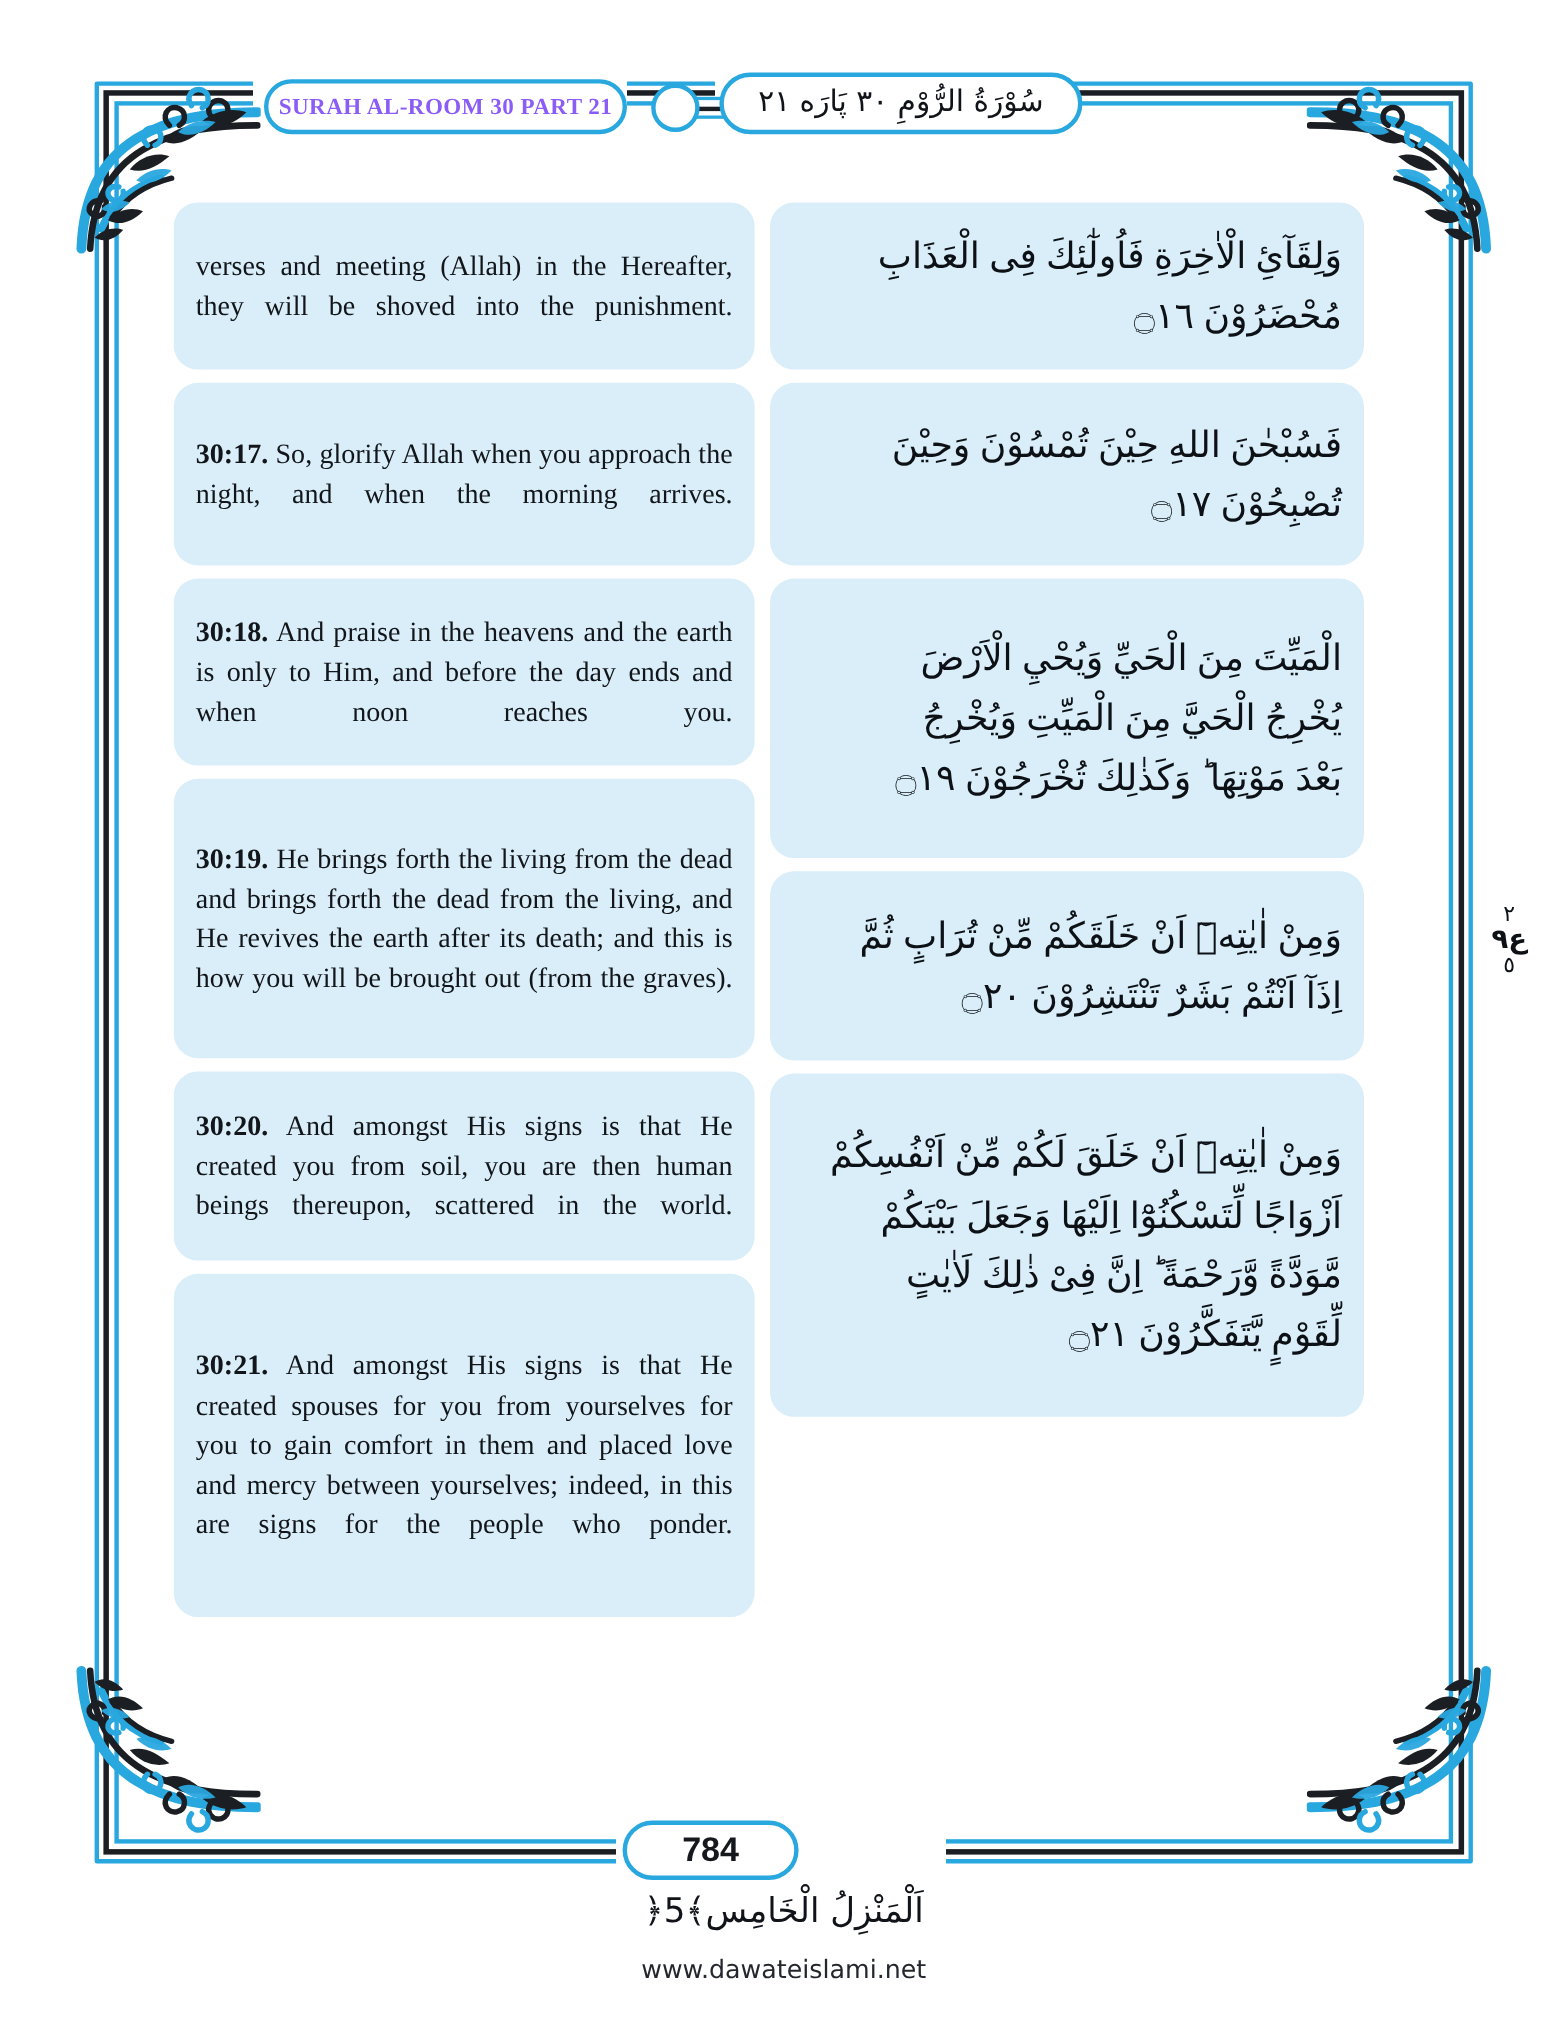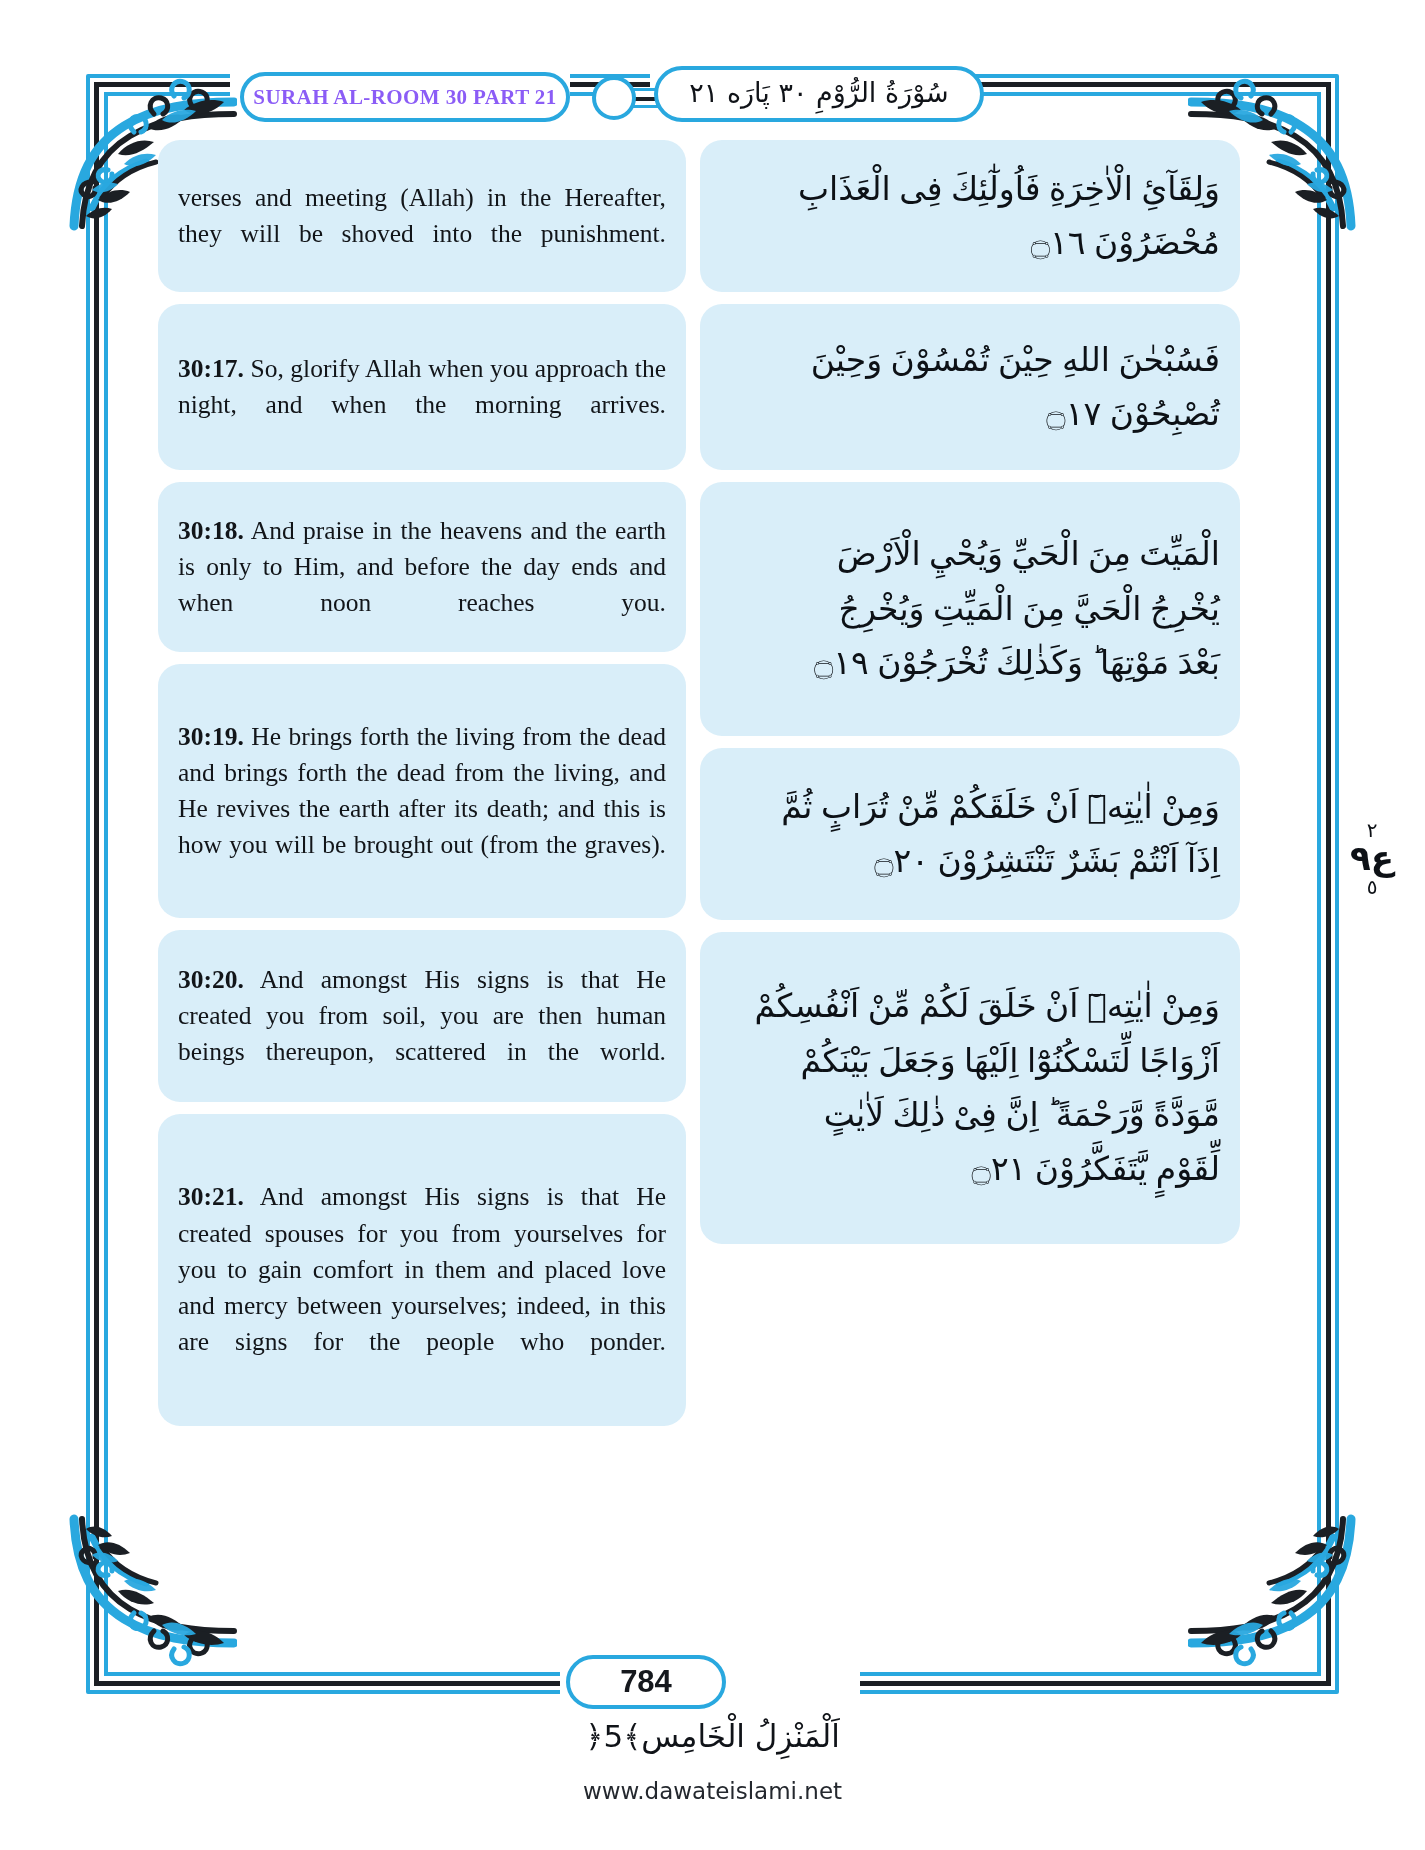--- a/index.html
+++ b/index.html
@@ -141,21 +141,21 @@
 
   
   .content {
     position: absolute;
     left: 158px; top: 140px;
     width: 1082px;
     display: flex;
     flex-direction: row-reverse;
     gap: 14px;
   }
-  .col { display: flex; flex-direction: column; gap: 12px; }
+  .col { display: flex; flex-direction: column; gap: 12px; margin-top: 44px; }
   .col-ar { width: 540px; }
   .col-en { width: 528px; }
 
   .cell {
     background: #d9eef9;
     border-radius: 22px;
     padding: 18px 20px;
     display: flex;
     flex-direction: column;
     justify-content: center;
@@ -195,21 +195,21 @@
     position: absolute;
     left: 1344px; top: 820px;
     width: 56px;
     text-align: center;
     font-family: "DejaVu Sans", sans-serif;
     color: #0d1116;
     line-height: 1.05;
     z-index: 7;
   }
   .ruku .r-top { font-size: 20px; }
-  .ruku .r-mid { font-size: 34px; font-weight: bold; }
+  .ruku .r-mid { font-size: 25px; font-weight: bold; }
   .ruku .r-bot { font-size: 20px; }
 
   
   .foot-arabic {
     position: absolute;
     left: 0; top: 1718px;
     width: 1425px;
     text-align: center;
     font-family: "DejaVu Sans", sans-serif;
     font-size: 31px;

